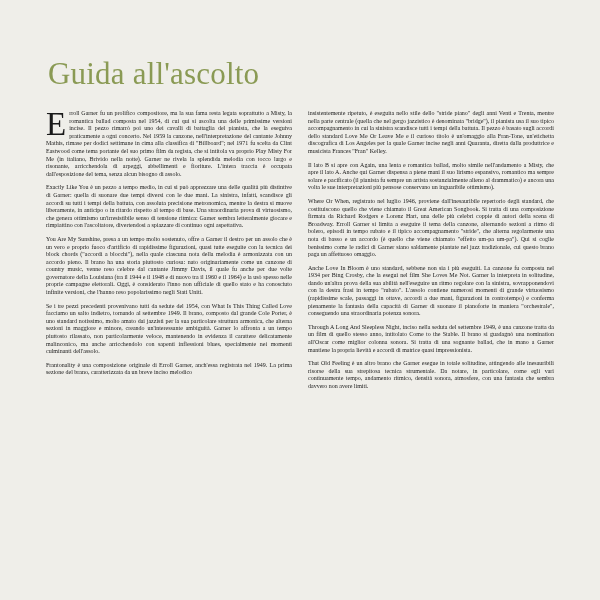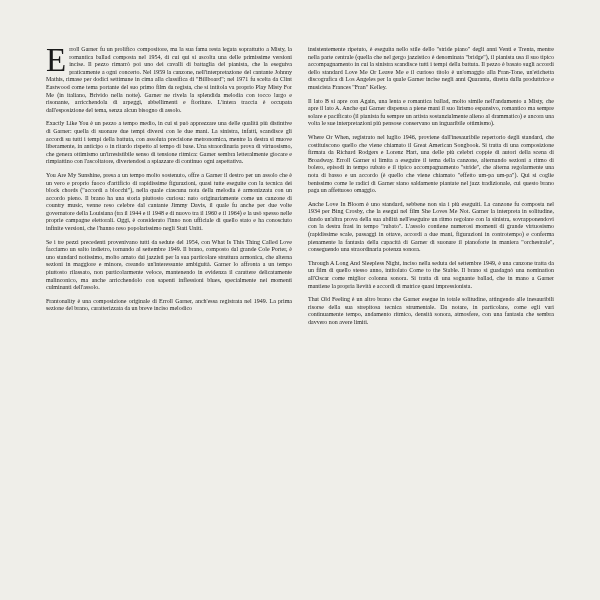--- a/index.html
+++ b/index.html
@@ -60,20 +60,21 @@
     line-height: 26px;
     padding: 1px 3px 0 0;
     color: #1a1a1a;
   }
 </style>
 </head>
 <body>
 
 <div class="page">
 
+  <h1 class="title">Guida all'ascolto</h1>
 
   <div class="columns">
 
     <div class="col">
       <p class="dropcap-para"><span class="dropcap">E</span><span>rroll Garner fu un prolifico compositore, ma la sua fama resta legata soprattutto a Misty, la romantica ballad composta nel 1954, di cui qui si ascolta una delle primissime versioni incise. Il pezzo rimarrò poi uno dei cavalli di battaglia del pianista, che la eseguiva praticamente a ogni concerto. Nel 1959 la canzone, nell'interpretazione del cantante Johnny Mathis, rimase per dodici settimane in cima alla classifica di "Billboard"; nel 1971 fu scelta da Clint Eastwood come tema portante del suo primo film da regista, che si intitola va proprio Play Misty For Me (in italiano, Brivido nella notte). Garner ne rivela la splendida melodia con tocco largo e risonante, arricchendola di arpeggi, abbellimenti e fioriture. L'intera traccia è occupata dall'esposizione del tema, senza alcun bisogno di assolo.</span></p>
       <p><span>Exactly Like You è un pezzo a tempo medio, in cui si può apprezzare una delle qualità più distintive di Garner: quella di suonare due tempi diversi con le due mani. La sinistra, infatti, scandisce gli accordi su tutti i tempi della battuta, con assoluta precisione metronomica, mentre la destra si muove liberamente, in anticipo o in ritardo rispetto al tempo di base. Una straordinaria prova di virtuosismo, che genera ottimismo un'irresistibile senso di tensione ritmica: Garner sembra letteralmente giocare e rimpiattino con l'ascoltatore, divertendosi a spiazzare di continuo ogni aspettativa.</span></p>
       <p><span>You Are My Sunshine, presa a un tempo molto sostenuto, offre a Garner il destro per un assolo che è un vero e proprio fuoco d'artificio di rapidissime figurazioni, quasi tutte eseguite con la tecnica dei block chords ("accordi a blocchi"), nella quale ciascuna nota della melodia è armonizzata con un accordo pieno. Il brano ha una storia piuttosto curiosa: nato originariamente come un canzone di country music, venne reso celebre dal cantante Jimmy Davis, il quale fu anche per due volte governatore della Louisiana (tra il 1944 e il 1948 e di nuovo tra il 1960 e il 1964) e la usò spesso nelle proprie campagne elettorali. Oggi, è considerato l'inno non ufficiale di quello stato e ha conosciuto infinite versioni, che l'hanno reso popolarissimo negli Stati Uniti.</span></p>
       <p><span>Se i tre pezzi precedenti provenivano tutti da sedute del 1954, con What Is This Thing Called Love facciamo un salto indietro, tornando al settembre 1949. Il brano, composto dal grande Cole Porter, è uno standard notissimo, molto amato dai jazzisti per la sua particolare struttura armonica, che alterna sezioni in maggiore e minore, creando un'interessante ambiguità. Garner lo affronta a un tempo piuttosto rilassato, non particolarmente veloce, mantenendo in evidenza il carattere delicatamente malinconico, ma anche arricchendolo con sapenti inflessioni blues, specialmente nei momenti culminanti dell'assolo.</span></p>
       <p class="tight"><span>Frantonality è una composizione originale di Erroll Garner, anch'essa registrata nel 1949. La prima sezione del brano, caratterizzata da un breve inciso melodico</span></p>
     </div>

